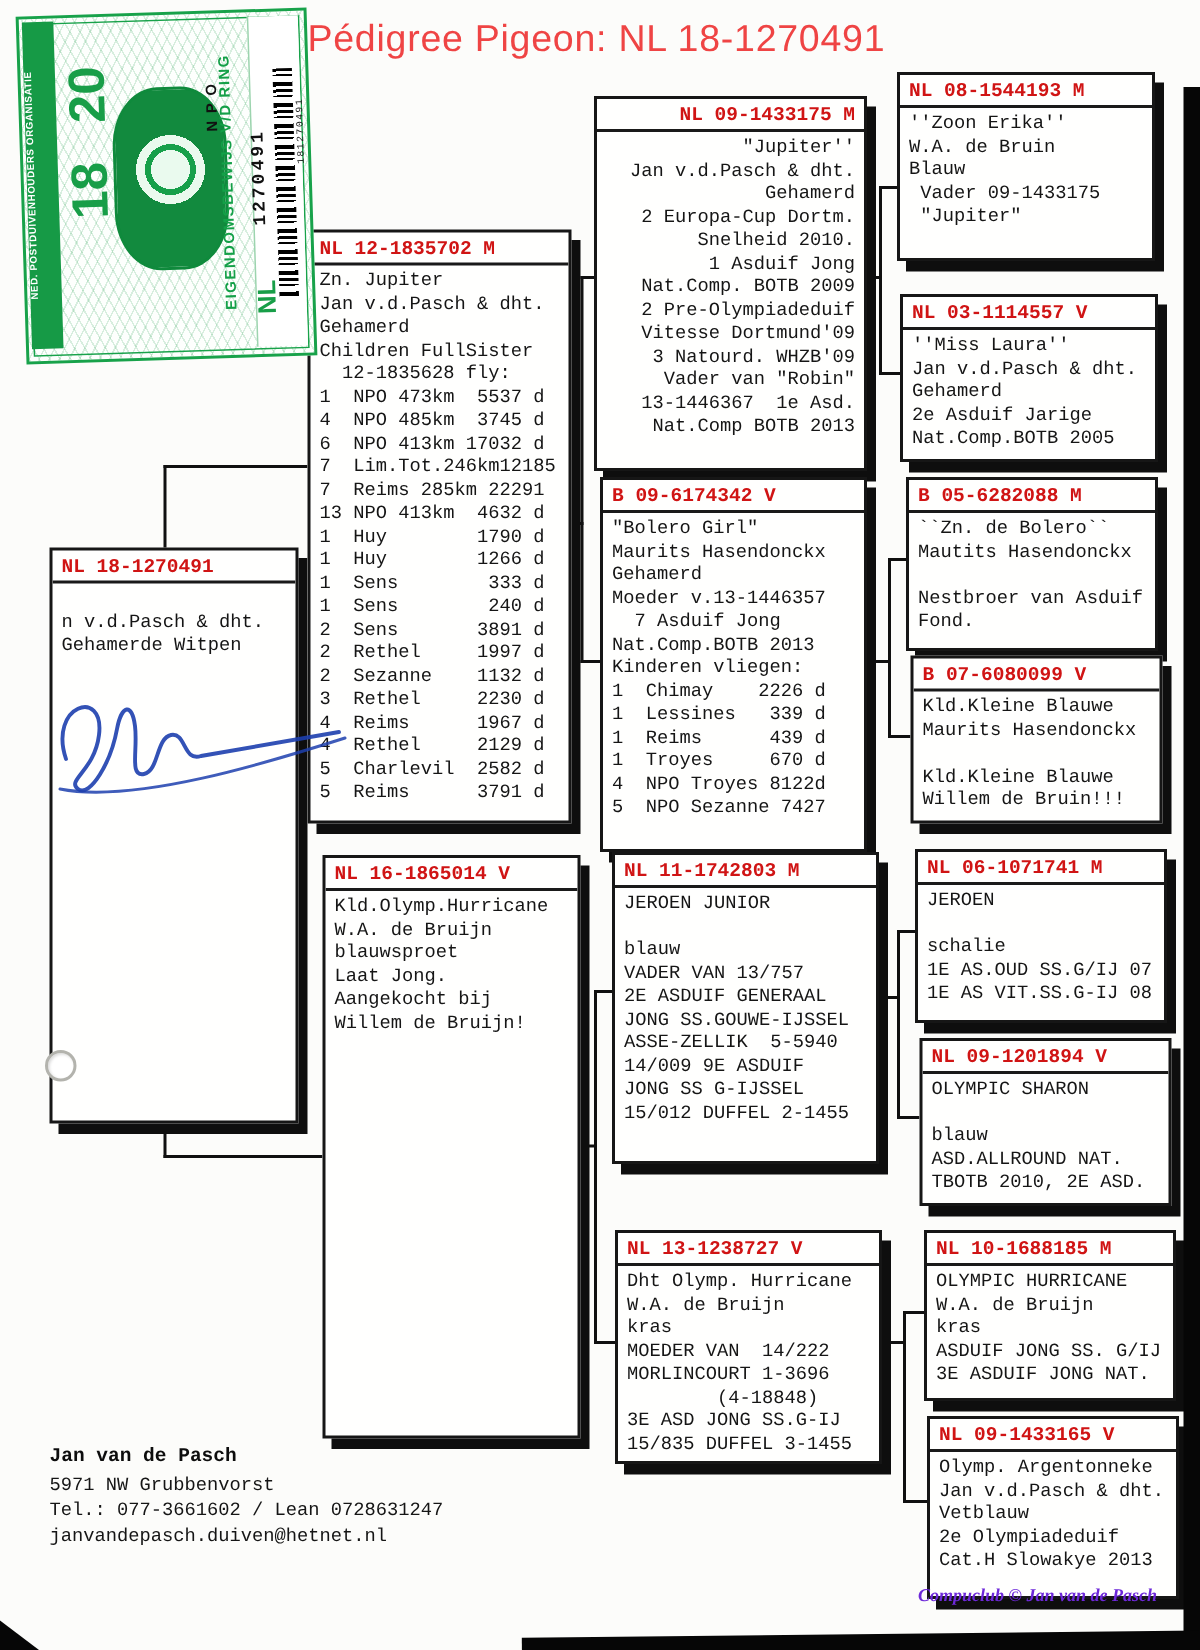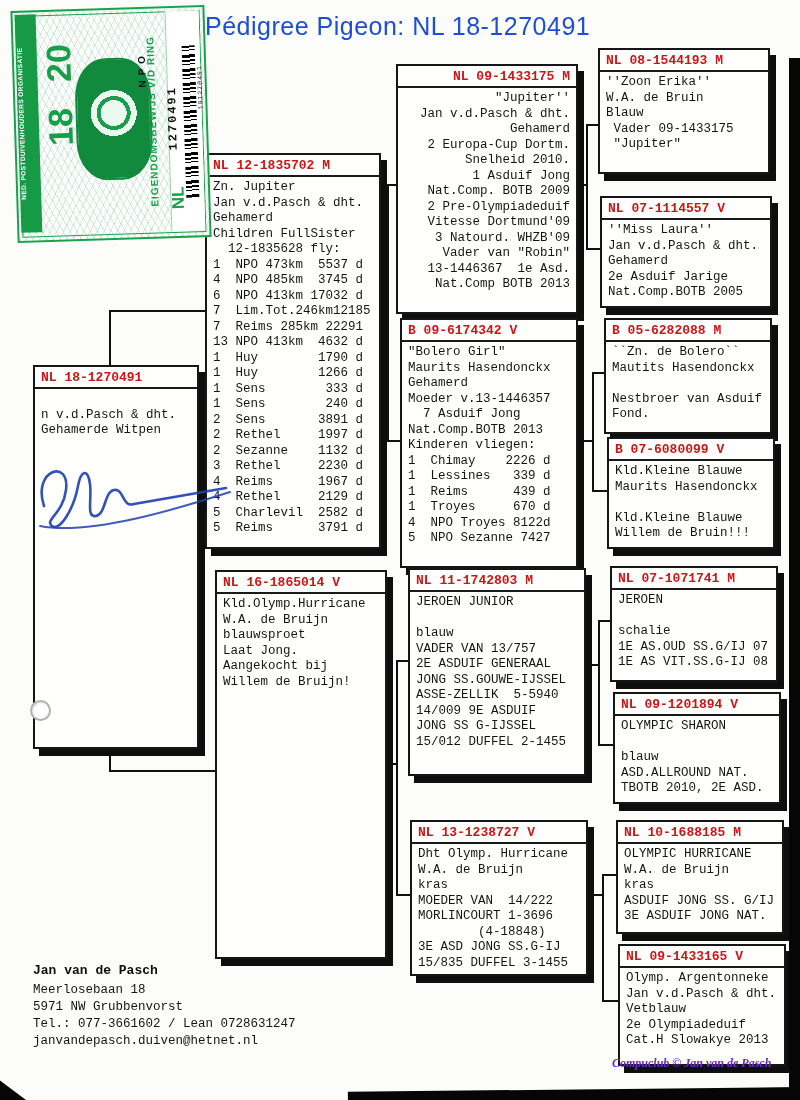--- a/index.html
+++ b/index.html
@@ -1,21 +1,21 @@
 <!DOCTYPE html>
 <html><head>
 <meta charset="utf-8">
 <style>
   html,body{margin:0;padding:0;background:#e8e8e4;}
   #page{position:relative;width:800px;height:1100px;background:#fcfcfa;overflow:hidden;
         font-family:"Liberation Mono","DejaVu Sans Mono",monospace;color:#151515;}
 
   
   .page-title{position:absolute;left:205px;top:12px;font-family:"Liberation Sans","DejaVu Sans",sans-serif;
-              font-size:25px;font-weight:500;color:#1d4ed8;letter-spacing:.5px;}
+              font-size:25px;font-weight:500;color:#ef4444;letter-spacing:.5px;}
 
   
   .pbox{position:absolute;background:#fffffe;border:2px solid #161616;box-shadow:6px 7px 0 #0e0e0e;
         overflow:hidden;z-index:2;}
   .pbox-ring{font-weight:bold;color:#d01414;font-size:13px;padding:3px 6px 2px;border-bottom:2px solid #1a1a1a;}
   .pbox-body{font-size:12.5px;line-height:15.5px;white-space:pre;padding:3px 6px;}
 
   .b-subject{left:33px;top:365px;width:162px;height:380px;}
   .b-sire{left:205px;top:153px;width:172px;height:392px;}
   .b-dam{left:215px;top:570px;width:168px;height:385px;}
@@ -248,21 +248,21 @@
   <div class="pbox b-sss">
     <div class="pbox-ring">NL  08-1544193 M</div>
     <div class="pbox-body">''Zoon Erika''
 W.A. de Bruin
 Blauw
  Vader 09-1433175
  "Jupiter"</div>
   </div>
 
   <div class="pbox b-ssd">
-    <div class="pbox-ring">NL  07-1114557 V</div>
+    <div class="pbox-ring">NL  03-1114557 V</div>
     <div class="pbox-body">''Miss Laura''
 Jan v.d.Pasch &amp; dht.
 Gehamerd
 2e Asduif Jarige
 Nat.Comp.BOTB 2005</div>
   </div>
 
   <div class="pbox b-sds">
     <div class="pbox-ring">B  05-6282088 M</div>
     <div class="pbox-body">``Zn. de Bolero``
@@ -275,21 +275,21 @@
   <div class="pbox b-sdd">
     <div class="pbox-ring">B  07-6080099 V</div>
     <div class="pbox-body">Kld.Kleine Blauwe
 Maurits Hasendonckx
 
 Kld.Kleine Blauwe
 Willem de Bruin!!!</div>
   </div>
 
   <div class="pbox b-dss">
-    <div class="pbox-ring">NL  07-1071741 M</div>
+    <div class="pbox-ring">NL  06-1071741 M</div>
     <div class="pbox-body">JEROEN
 
 schalie
 1E AS.OUD SS.G/IJ 07
 1E AS VIT.SS.G-IJ 08</div>
   </div>
 
   <div class="pbox b-dsd">
     <div class="pbox-ring">NL  09-1201894 V</div>
     <div class="pbox-body">OLYMPIC SHARON
@@ -319,21 +319,20 @@
 
   <svg class="signature" viewBox="0 0 205 95">
     <path d="M14,58 C2,22 40,10 36,42 C33,66 14,72 22,78 C30,84 44,60 48,38 C51,22 58,20 60,36 C62,52 56,70 66,68 C76,66 74,44 84,42 C94,40 92,60 104,56 L196,40" fill="none" stroke="#1d3fae" stroke-width="2.6" stroke-linecap="round" opacity="0.9"></path>
     <path d="M10,78 C60,88 150,60 200,44" fill="none" stroke="#1d3fae" stroke-width="2" stroke-linecap="round" opacity="0.85"></path>
   </svg>
 
   <div class="punch"></div>
 
   <div class="owner">
     <div class="owner-name">Jan van de Pasch</div>
-    <div class="owner-line">Meerlosebaan 18</div>
     <div class="owner-line">5971 NW  Grubbenvorst</div>
     <div class="owner-line">Tel.: 077-3661602 / Lean 0728631247</div>
     <div class="owner-line">janvandepasch.duiven@hetnet.nl</div>
   </div>
 
   <div class="credit">Compuclub © Jan van de Pasch</div>
 
   <div class="edge-right"></div>
   <div class="edge-bottom"></div>
   <div class="corner-bl"></div>

